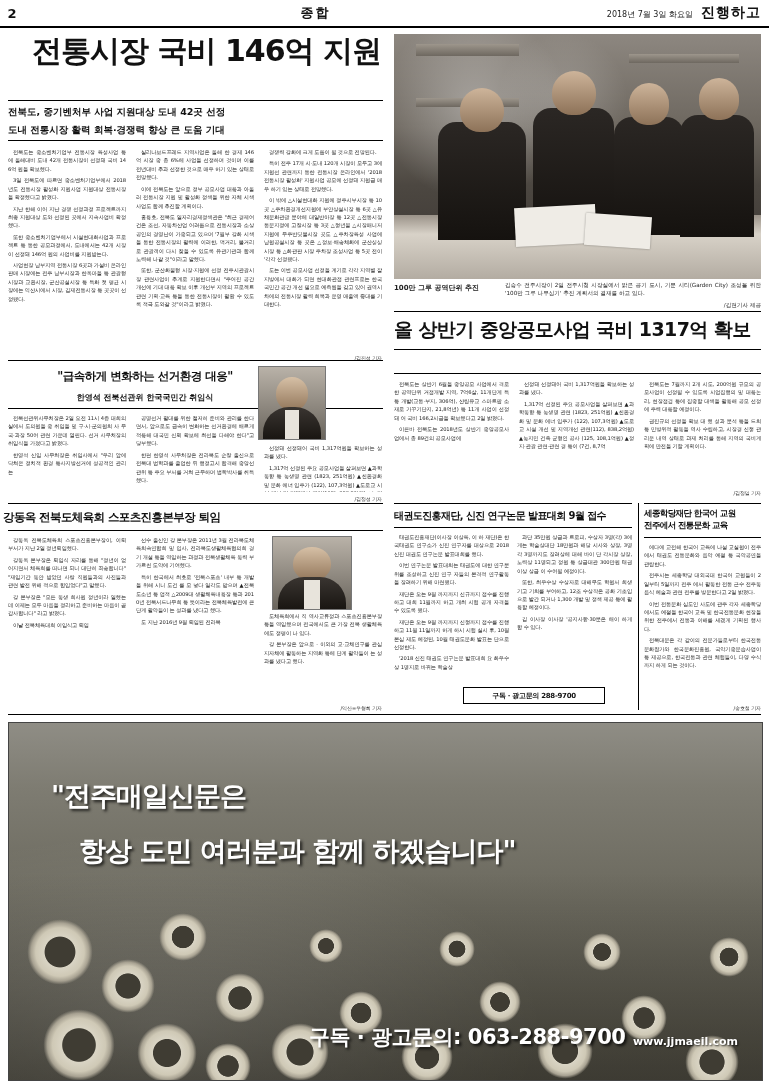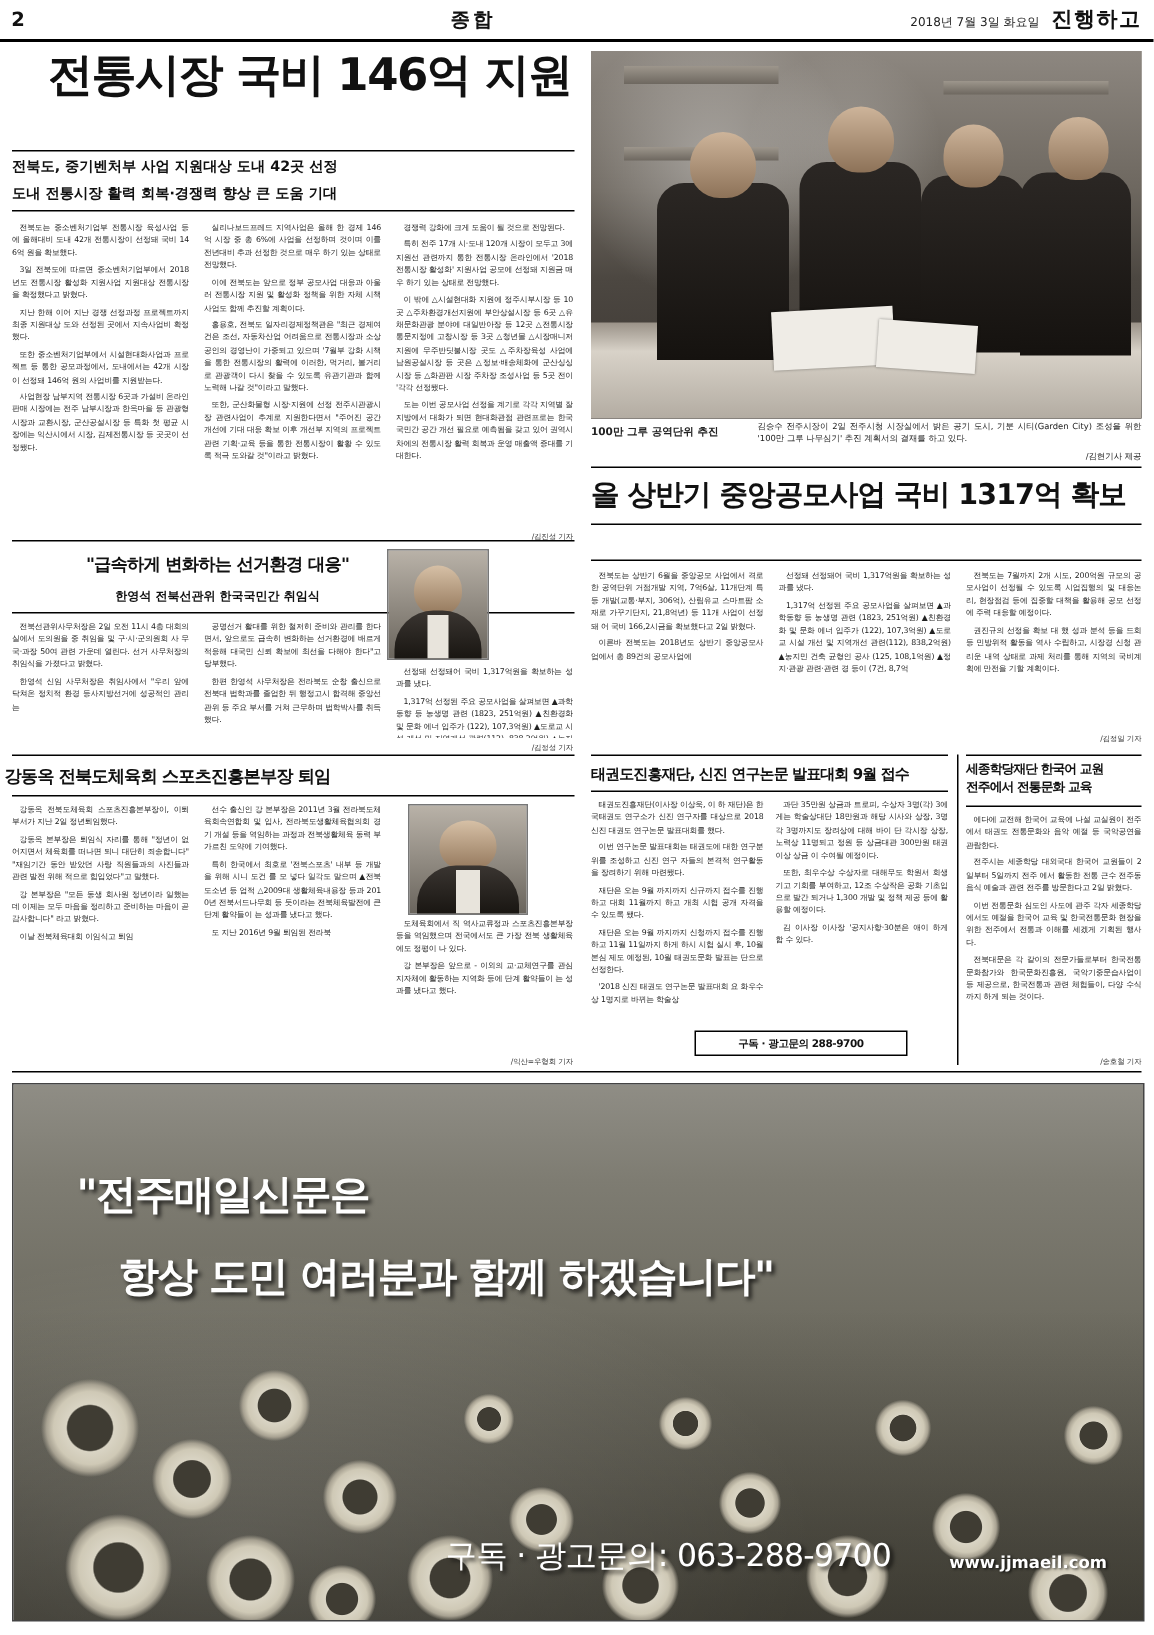--- a/index.html
+++ b/index.html
@@ -77,21 +77,21 @@
       radial-gradient(ellipse at 20% 85%, rgba(255,255,255,.18), rgba(0,0,0,0) 45%),
       linear-gradient(180deg,#8f8d85 0%, #7e7c72 18%, #6e6c61 45%, #5d5b51 75%, #4e4c43 100%);
   }
   .ad .sunflower{position:absolute;border-radius:50%;
     background:radial-gradient(circle,#3f3c33 0%,#3f3c33 32%, #d9d4c4 34%, #cfc9b6 52%, #a8a292 62%, rgba(160,154,140,0) 70%);
   }
   .ad .leafband{position:absolute;left:0;width:100%;}
   .ad-text{position:absolute;color:#fff;font-weight:bold;text-shadow:2px 2px 3px rgba(0,0,0,.75);}
   .ad-l1{left:42px;top:55px;font-size:27px;letter-spacing:-1px;}
   .ad-l2{left:70px;top:110px;font-size:27px;letter-spacing:-1px;}
-  .ad-bottom{position:absolute;left:288px;top:300px;font-size:21px;font-weight:normal;color:#fff;
+  .ad-bottom{position:absolute;left:300px;top:300px;font-size:21px;font-weight:bold;color:#fff;
     text-shadow:2px 2px 3px rgba(0,0,0,.8);letter-spacing:-0.5px;}
   .ad-url{position:absolute;right:24px;top:312px;font-size:11px;font-weight:bold;color:#fff;
     text-shadow:1px 1px 2px rgba(0,0,0,.8);}
   .vrule{position:absolute;background:#000;width:1px;}
 
   .art-title{position:absolute;font-weight:bold;color:#111;letter-spacing:-0.6px;}
   .quote-title{position:absolute;font-weight:bold;font-size:11.5px;letter-spacing:-0.5px;}
   .small-label{position:absolute;font-size:6.5px;font-weight:bold;}
 
   .portrait{position:absolute;overflow:hidden;border:1px solid #777;

